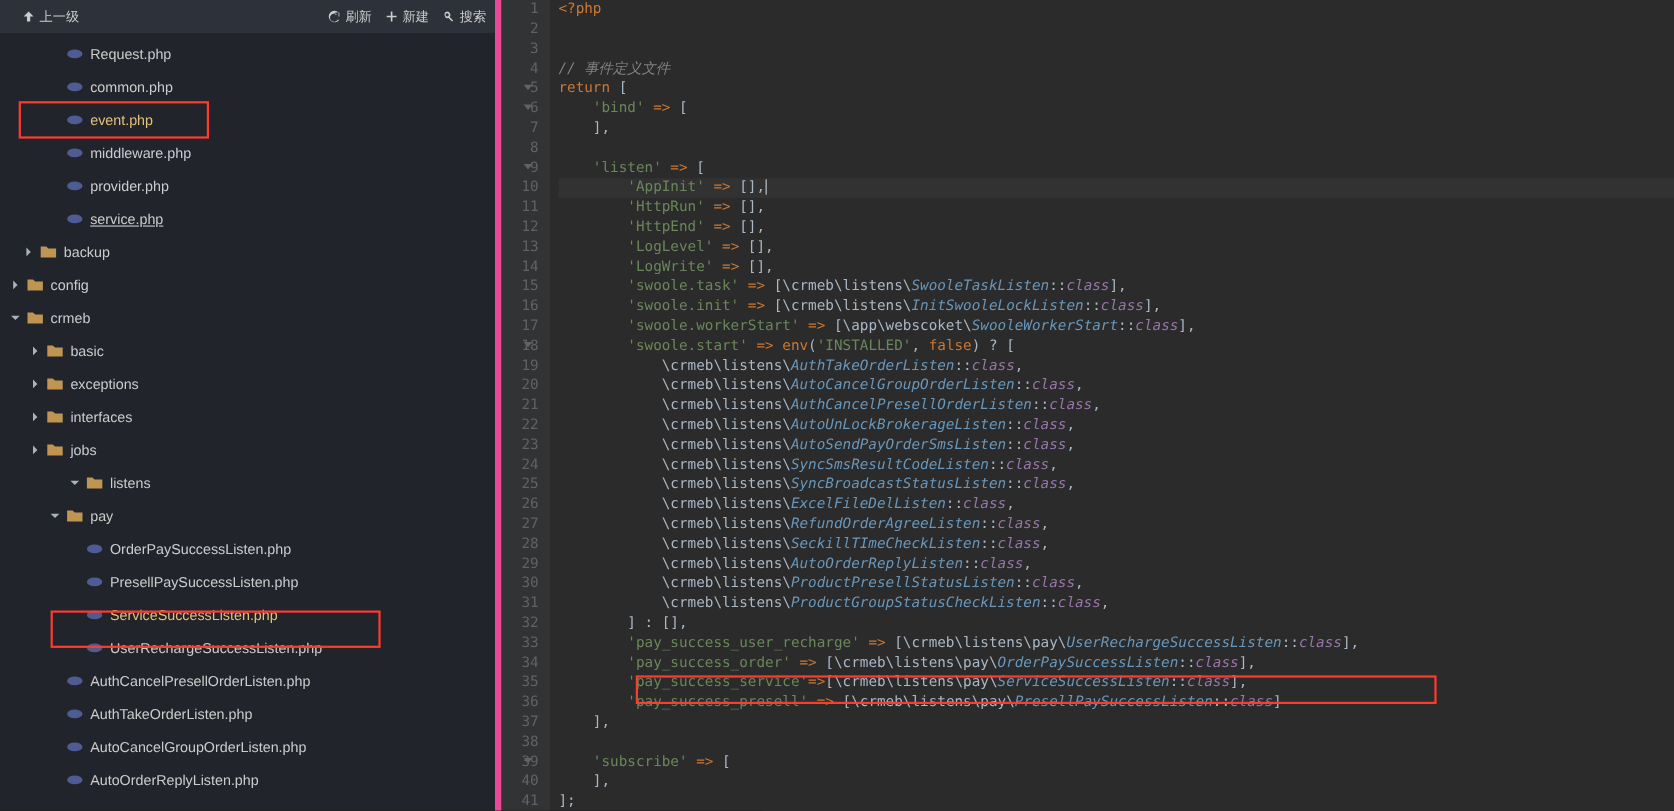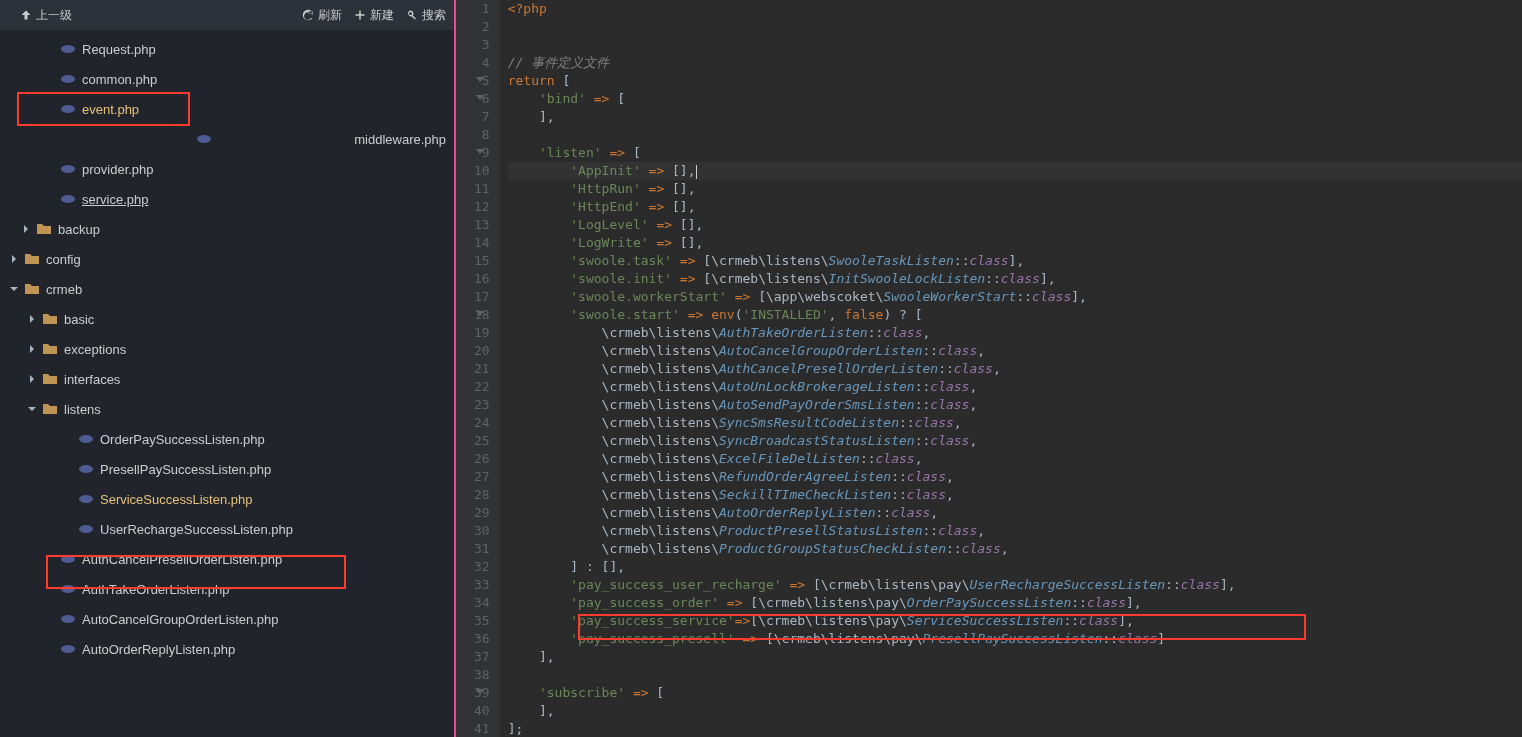--- a/index.html
+++ b/index.html
@@ -11,21 +11,21 @@
     display: flex;
     width: 1522px;
     height: 737px;
     overflow: hidden;
   }
   .sidebar {
     width: 456px;
     background: #21252b;
     display: flex;
     flex-direction: column;
-    border-right: 2px solid #ec4899;
+    border-right: 6px solid #ec4899;
   }
   .sidebar-toolbar {
     display: flex;
     align-items: center;
     height: 30px;
     padding: 0 8px;
     background: #2c313a;
     color: #ccc;
     font-size: 12px;
   }
@@ -175,21 +175,21 @@
         </svg>
         <span>common.php</span>
       </div>
       <div class="tree-item active" style="padding-left: 44px;">
         <svg class="chevron hidden"></svg>
         <svg class="icon php-icon" viewBox="0 0 16 16">
           <ellipse cx="8" cy="8" rx="7" ry="4"></ellipse>
         </svg>
         <span>event.php</span>
       </div>
-      <div class="tree-item" style="padding-left: 44px; justify-content: space-between;">
+      <div class="tree-item" style="padding-left: 44px;">
         <svg class="chevron hidden"></svg>
         <svg class="icon php-icon" viewBox="0 0 16 16">
           <ellipse cx="8" cy="8" rx="7" ry="4"></ellipse>
         </svg>
         <span>middleware.php</span>
       </div>
       <div class="tree-item" style="padding-left: 44px;">
         <svg class="chevron hidden"></svg>
         <svg class="icon php-icon" viewBox="0 0 16 16">
           <ellipse cx="8" cy="8" rx="7" ry="4"></ellipse>
@@ -252,26 +252,44 @@
         <svg class="chevron" viewBox="0 0 12 12">
           <path d="M4 2l4 4-4 4z"></path>
         </svg>
         <svg class="icon folder-icon" viewBox="0 0 16 16">
           <path d="M1 3h5l2 2h7v8H1z"></path>
         </svg>
         <span>interfaces</span>
       </div>
       <div class="tree-item" style="padding-left: 26px;">
         <svg class="chevron" viewBox="0 0 12 12">
+          <path d="M4 2l4 4-4 4z"></path>
+        </svg>
+        <svg class="icon folder-icon" viewBox="0 0 16 16">
+          <path d="M1 3h5l2 2h7v8H1z"></path>
+        </svg>
+        <span>jobs</span>
+      </div>
+      <div class="tree-item" style="padding-left: 26px; margin-left: 36px;">
+        <svg class="chevron" viewBox="0 0 12 12">
           <path d="M2 4l4 4 4-4z"></path>
         </svg>
         <svg class="icon folder-icon" viewBox="0 0 16 16">
           <path d="M1 3h5l2 2h7v8H1z"></path>
         </svg>
         <span>listens</span>
+      </div>
+      <div class="tree-item" style="padding-left: 44px;">
+        <svg class="chevron" viewBox="0 0 12 12">
+          <path d="M2 4l4 4 4-4z"></path>
+        </svg>
+        <svg class="icon folder-icon" viewBox="0 0 16 16">
+          <path d="M1 3h5l2 2h7v8H1z"></path>
+        </svg>
+        <span>pay</span>
       </div>
       <div class="tree-item" style="padding-left: 62px;">
         <svg class="chevron hidden"></svg>
         <svg class="icon php-icon" viewBox="0 0 16 16">
           <ellipse cx="8" cy="8" rx="7" ry="4"></ellipse>
         </svg>
         <span>OrderPaySuccessListen.php</span>
       </div>
       <div class="tree-item" style="padding-left: 62px;">
         <svg class="chevron hidden"></svg>

